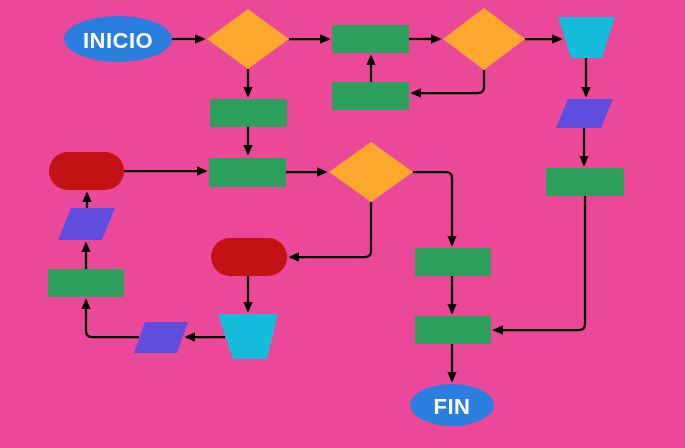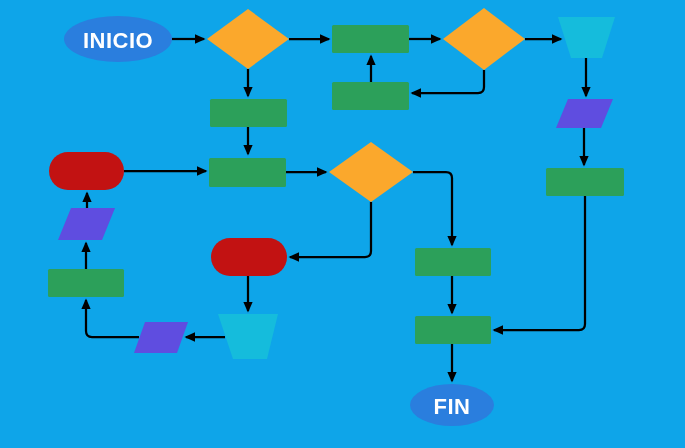--- a/index.html
+++ b/index.html
@@ -8,21 +8,21 @@
     background: #ffffff;
     width: 685px;
     height: 448px;
     overflow: hidden;
     font-family: "Liberation Sans", sans-serif;
   }
   .stage {
     position: relative;
     width: 685px;
     height: 448px;
-    background: #0ea5e9;
+    background: #ec4899;
   }
   svg { display: block; }
   text.node-label {
     font-family: "Liberation Sans", "DejaVu Sans", sans-serif;
     font-weight: 700;
     letter-spacing: 0.5px;
     text-anchor: middle;
     pointer-events: none;
   }
 </style>

